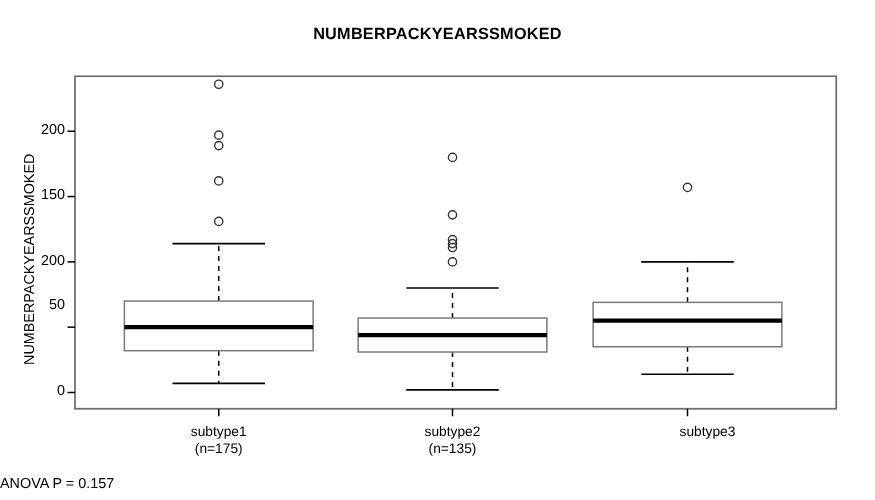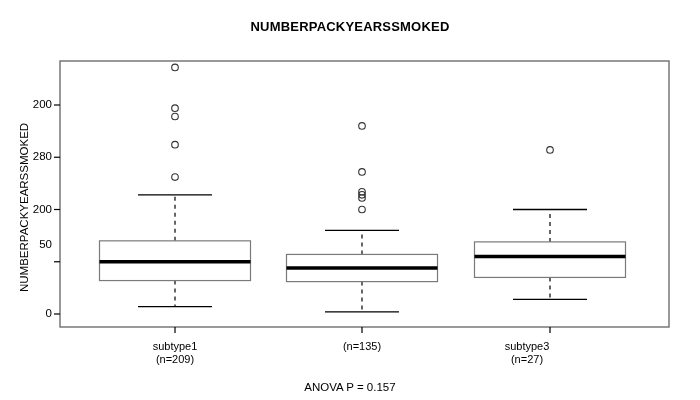--- a/index.html
+++ b/index.html
@@ -19,21 +19,21 @@
     left:18px;top:292px;white-space:nowrap;
   }
   .tick-lab{
     position:absolute;font-size:11.5px;text-align:right;width:40px;
   }
   .xgrp{
     position:absolute;font-size:11px;text-align:center;width:200px;
     line-height:13px;
   }
   .foot{
-    position:absolute;width:100%;text-align:center;top:381px;font-size:11.5px;
+    position:absolute;width:100%;top:381px;font-size:11.5px;
   }
 </style>
 </head>
 <body>
 
 <svg id="plot" xmlns="http://www.w3.org/2000/svg">
     <rect x="60" y="61" width="609" height="266" fill="none" stroke="#6e6e6e" stroke-width="1.4"></rect>
     <line x1="54" y1="314" x2="60" y2="314" stroke="#000" stroke-width="1.2"></line>
     <line x1="54" y1="261.75" x2="60" y2="261.75" stroke="#000" stroke-width="1.2"></line>
     <line x1="54" y1="209.5" x2="60" y2="209.5" stroke="#000" stroke-width="1.2"></line>
@@ -75,28 +75,28 @@
   </svg>
 
 <div class="ttl">NUMBERPACKYEARSSMOKED</div>
 <div class="ylab">NUMBERPACKYEARSSMOKED</div>
 <div class="foot">ANOVA P = 0.157</div>
 
 <div id="ylabels">
     <div class="tick-lab" style="left: 12px; top: 307px;">0</div>
     <div class="tick-lab" style="left: 12px; top: 238px;">50</div>
     <div class="tick-lab" style="left: 12px; top: 202.5px;">200</div>
-    <div class="tick-lab" style="left: 12px; top: 150.25px;">280</div>
+    <div class="tick-lab" style="left: 12px; top: 150.25px;">150</div>
     <div class="tick-lab" style="left: 12px; top: 98px;">200</div>
   </div>
 <div id="xlabels">
     <div class="xgrp" style="left: 75px; top: 340px;">
       <div>subtype1</div>
-      <div>(n=209)</div>
+      <div>(n=175)</div>
     </div>
     <div class="xgrp" style="left: 262px; top: 340px;">
+      <div>subtype2</div>
       <div>(n=135)</div>
     </div>
-    <div class="xgrp" style="left: 427px; top: 340px;">
+    <div class="xgrp" style="left: 466px; top: 340px;">
       <div>subtype3</div>
-      <div>(n=27)</div>
     </div>
   </div>
 
 </body></html>

